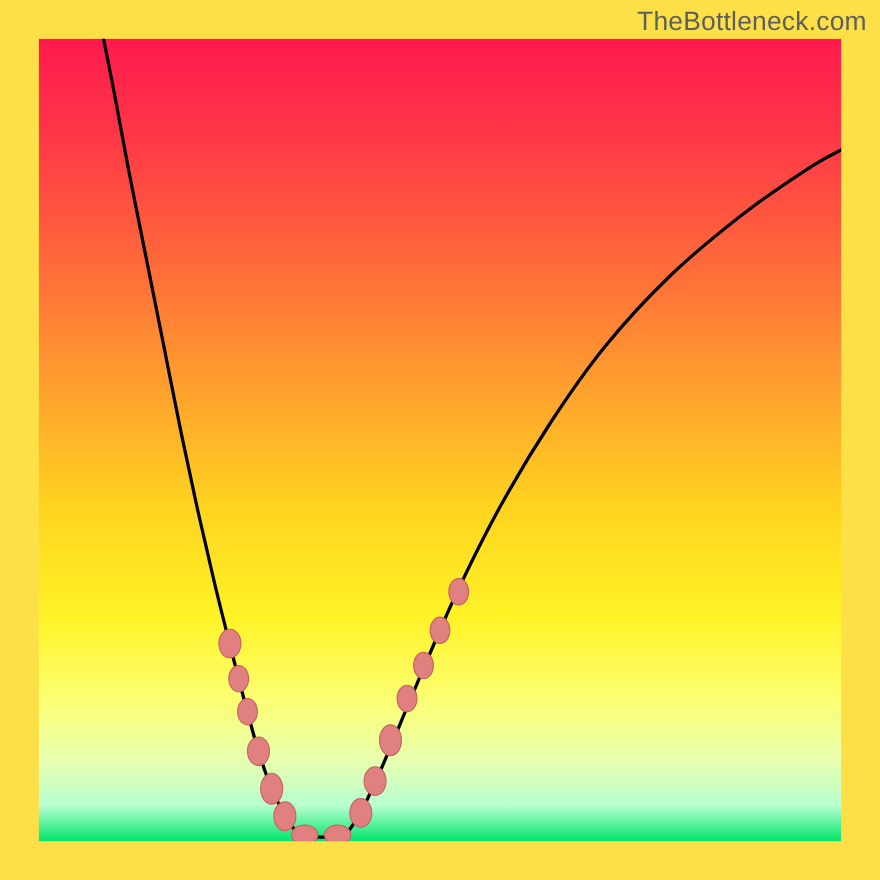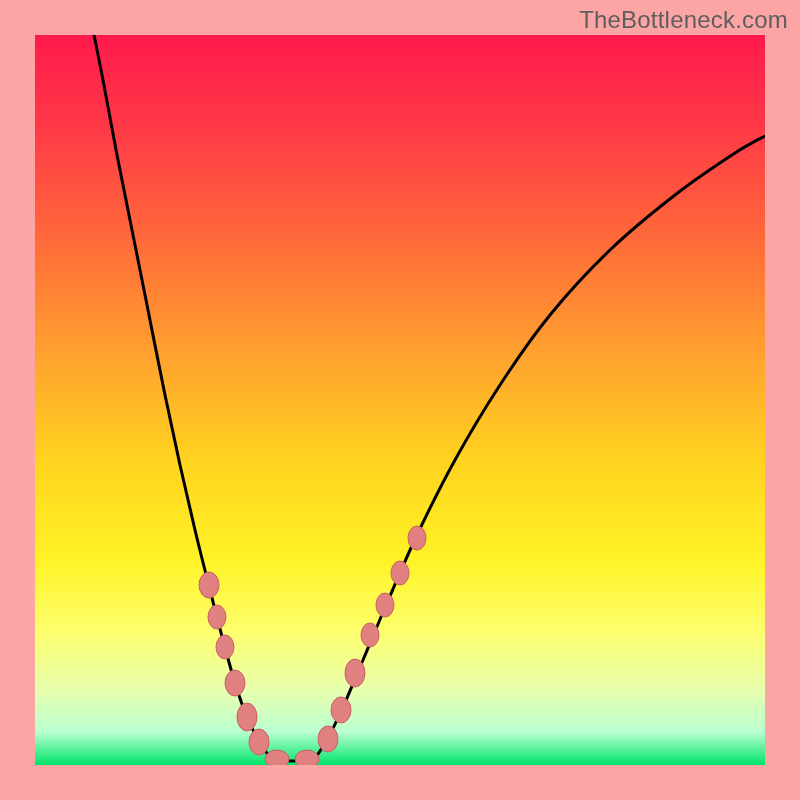--- a/index.html
+++ b/index.html
@@ -10,21 +10,21 @@
     background: #000;
     overflow: hidden;
     font-family: Arial, Helvetica, sans-serif;
   }
   .frame {
     position: absolute;
     left: 0;
     top: 0;
     width: 800px;
     height: 800px;
-    background: #fca5a5;
+    background: #fde047;
   }
   .plot-area {
     position: absolute;
     left: 35px;
     top: 35px;
     width: 730px;
     height: 730px;
     overflow: hidden;
   }
   .gradient-bg {

